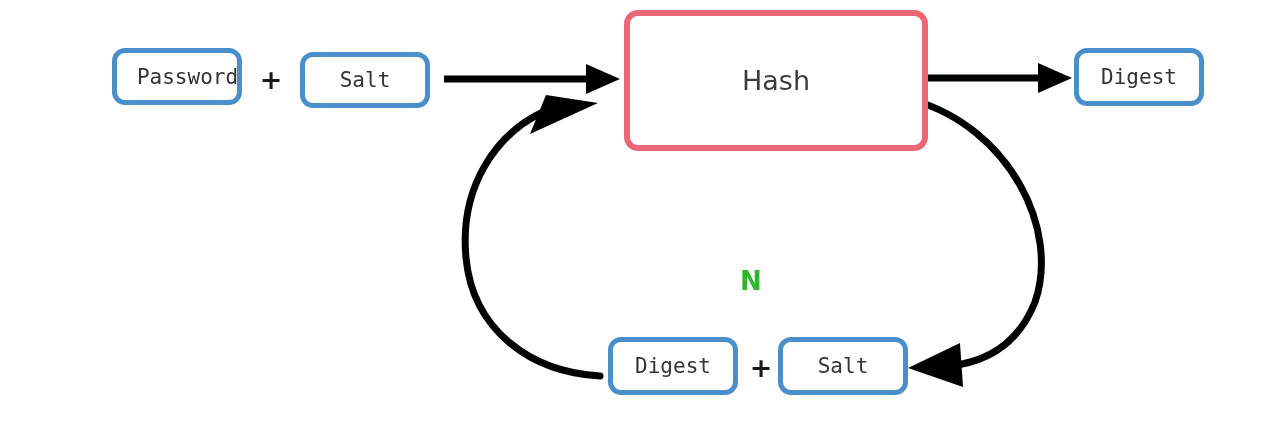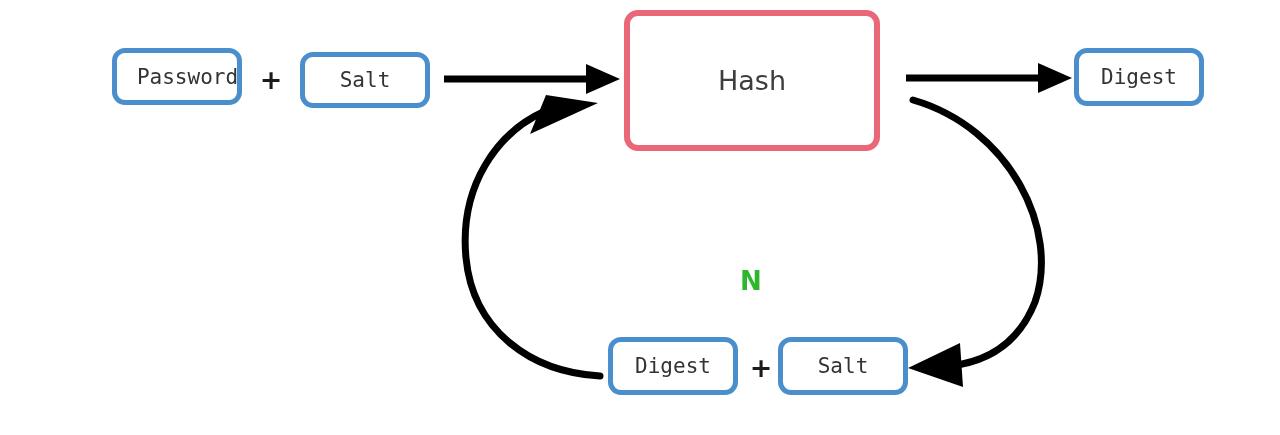--- a/index.html
+++ b/index.html
@@ -71,21 +71,21 @@
     font-weight: bold;
     line-height: 1;
     display: flex;
     align-items: center;
     justify-content: center;
   }
 
   
   #node-password   { left: 112px; top: 48px;  width: 130px; height: 57px; padding-left: 21px; }
   #node-salt-top   { left: 300px; top: 52px;  width: 130px; height: 56px; }
-  #node-hash       { left: 624px; top: 10px;  width: 256px; height: 141px; align-items: center; }
+  #node-hash       { left: 624px; top: 10px;  width: 304px; height: 141px; align-items: center; }
   #node-digest-out { left: 1074px; top: 48px; width: 130px; height: 58px; }
   #node-digest-loop{ left: 608px; top: 337px; width: 130px; height: 58px; }
   #node-salt-loop  { left: 778px; top: 337px; width: 130px; height: 58px; }
 
   #plus-top  { left: 254px; top: 62px;  width: 34px; height: 34px; }
   #plus-loop { left: 744px; top: 350px; width: 34px; height: 34px; }
   #loop-count{ left: 726px; top: 265px; width: 50px; height: 32px; }
 </style>
 </head>
 <body>

